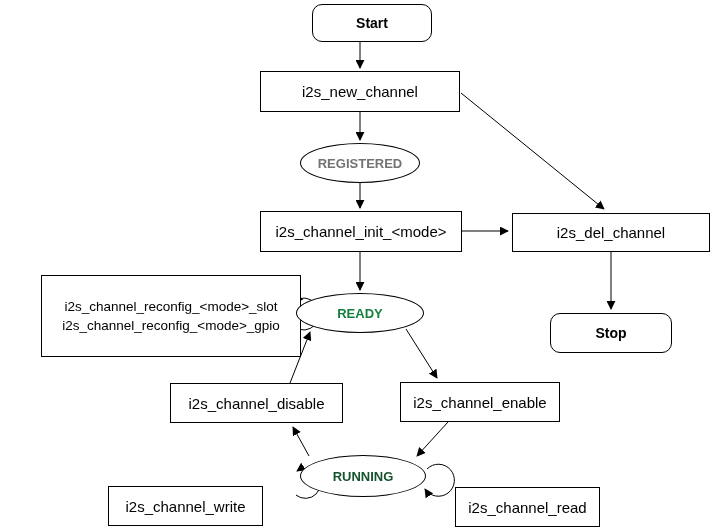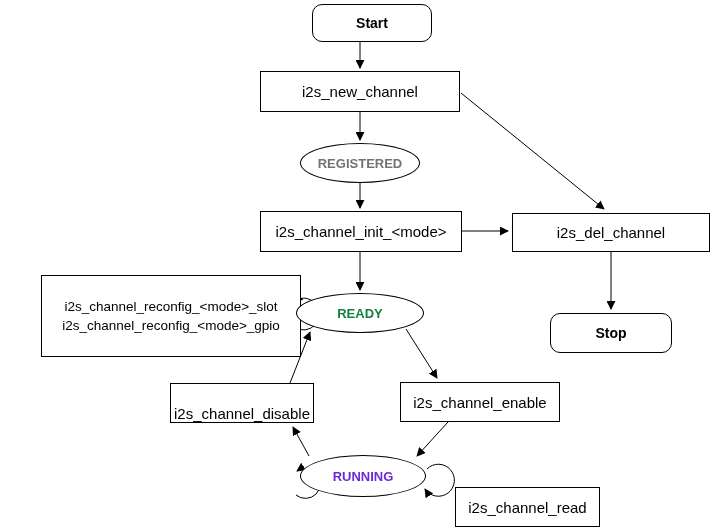--- a/index.html
+++ b/index.html
@@ -48,21 +48,21 @@
   }
   
   #n-start    { left: 300px; top: 4px;   width: 120px; height: 38px; margin-left: 12px; }
   #n-new      { left: 260px; top: 71px;  width: 200px; height: 41px; }
   #n-registered { left: 300px; top: 143px; width: 120px; height: 40px; }
   #n-init     { left: 260px; top: 211px; width: 202px; height: 41px; }
   #n-del      { left: 512px; top: 213px; width: 198px; height: 39px; }
   #n-stop     { left: 550px; top: 313px; width: 122px; height: 40px; }
   #n-reconfig { left: 3px;   top: 275px; width: 260px; height: 82px; }
   #n-ready    { left: 296px; top: 293px; width: 128px; height: 40px; }
-  #n-disable  { left: 170px; top: 383px; width: 144px; height: 40px; align-items: flex-end; }
+  #n-disable  { left: 170px; top: 383px; width: 173px; height: 40px; }
   #n-enable   { left: 400px; top: 382px; width: 160px; height: 40px; text-align: right; }
   #n-running  { left: 300px; top: 455px; width: 126px; height: 42px; }
   #n-write    { left: 108px; top: 486px; width: 155px; height: 40px; }
   #n-read     { left: 455px; top: 487px; width: 145px; height: 40px; }
   .edge { stroke: #000000; stroke-width: 1; fill: none; }
 </style>
 </head>
 <body>
 
 <div id="canvas">
@@ -126,21 +126,24 @@
 
   <div id="n-disable" class="node">
     <span>i2s_channel_disable</span>
   </div>
 
   <div id="n-enable" class="node">
     <span>i2s_channel_enable</span>
   </div>
 
   <div id="n-running" class="node state">
-    <span class="state-label" style="color: #6d28d9;">RUNNING</span>
+    <span class="state-label" style="color: #14532d;">RUNNING</span>
   </div>
 
+  <div id="n-write" class="node">
+    <span>i2s_channel_write</span>
+  </div>
 
   <div id="n-read" class="node">
     <span>i2s_channel_read</span>
   </div>
 
 </div>
 
 </body></html>

